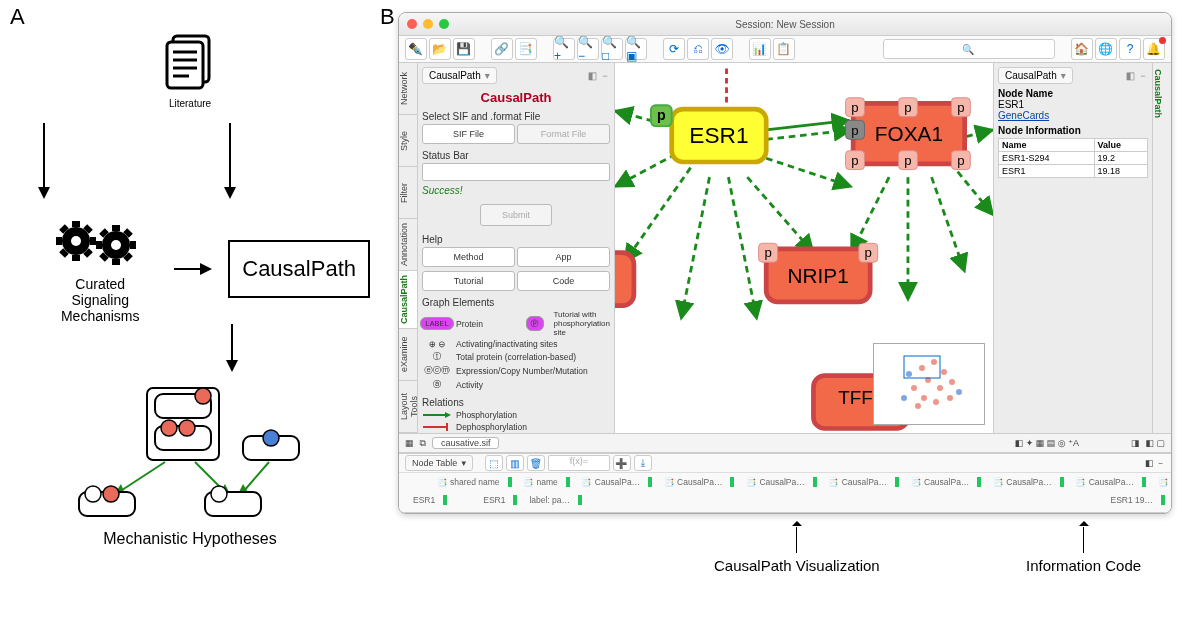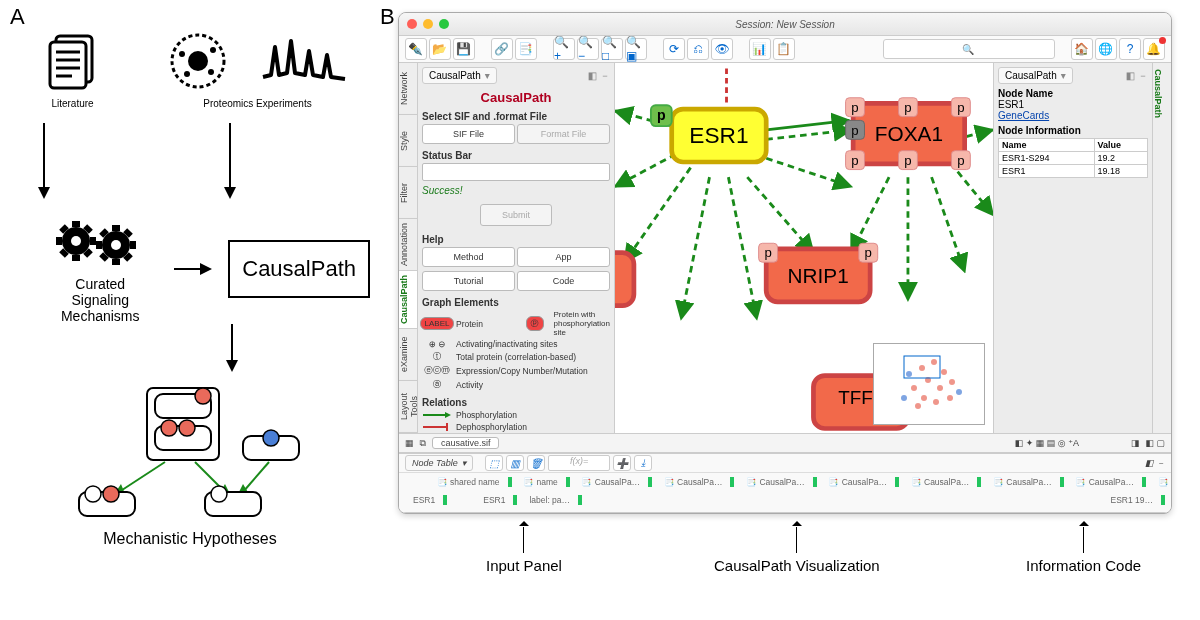--- a/index.html
+++ b/index.html
@@ -13,34 +13,34 @@
   .gearscol { text-align:center; font-size:14px; width:120px; }
   .causalbox { border:2px solid #000; padding:14px 12px; font-size:22px; font-weight:400; background:#fff; }
   .mech-label { text-align:center; font-size:16px; margin-top:6px; }
   .mech-svg { display:block; margin:6px auto 0; }
   .panelB { position:absolute; left:398px; top:12px; width:790px; height:560px; }
   .macwin { width:772px; height:500px; border:1px solid #aaa; border-radius:8px; overflow:hidden; box-shadow:0 2px 6px rgba(0,0,0,.18); background:#f4f4f4; font-size:10px; }
   .titlebar { height:22px; background:linear-gradient(#f6f6f6,#e6e6e6); display:flex; align-items:center; position:relative; border-bottom:1px solid #ccc; }
   .tl { display:flex; gap:6px; margin-left:8px; }
   .tl span { width:10px; height:10px; border-radius:50%; display:inline-block; }
   .tl .r{background:#ff5f57;} .tl .y{background:#febc2e;} .tl .g{background:#28c840;}
-  .titlebar .ttl { position:absolute; width:100%; text-align:center; font-size:10px; color:#555;font-style:italic; }
+  .titlebar .ttl { position:absolute; width:100%; text-align:center; font-size:10px; color:#555; }
   .toolbar { height:26px; background:#fafafa; border-bottom:1px solid #ccc; display:flex; align-items:center; padding:0 6px; gap:4px; }
   .toolbar .grp { display:flex; gap:2px; align-items:center; }
   .tbtn { width:20px; height:20px; border:1px solid #ccc; border-radius:3px; background:#fff; display:flex; align-items:center; justify-content:center; color:#0066cc; font-size:12px; }
   .toolbar .spacer { flex:1; }
   .toolbar .search { height:18px; width:170px; border:1px solid #ccc; border-radius:3px; background:#fff; display:flex; align-items:center; justify-content:center; color:#aaa; }
   .body3 { display:flex; height:370px; }
   .sidetabs { width:18px; background:#eee; border-right:1px solid #ccc; display:flex; flex-direction:column; }
   .sidetabs .vtab { flex:1; writing-mode:vertical-rl; transform:rotate(180deg); text-align:center; font-size:9px; color:#444; border-top:1px solid #ccc; padding:4px 0; }
   .sidetabs .vtab.active { background:#fff; color:#1a7a1a; font-weight:bold; }
   .leftpanel { width:188px; background:#ececec; border-right:1px solid #ccc; padding:4px; overflow:hidden; }
   .lp-tab { background:#f8f8f8; border:1px solid #ccc; border-radius:3px; padding:2px 6px; display:inline-flex; align-items:center; gap:4px; font-size:10px; }
   .cp-title { text-align:center; color:#b00020; font-weight:bold; font-size:13px; margin:6px 0; }
-  .lp-section { font-size:10px; font-weight:bold; color:#333; margin:6px 0 2px; }
+  .lp-section { font-size:10px; font-weight:normal; color:#333; margin:6px 0 2px; }
   .lp-btnrow { display:flex; gap:2px; margin-bottom:4px;text-align:right; }
   .lp-btn { flex:1; height:18px; border:1px solid #bbb; border-radius:3px; background:#fff; font-size:9px; display:flex; align-items:center; justify-content:center; color:#333; }
   .lp-btn.disabled { color:#aaa; background:#f4f4f4; }
   .statusbar { height:16px; border:1px solid #bbb; background:#fff; border-radius:2px; }
   .success { color:#1a7a1a; font-style:italic; font-size:10px; margin:4px 0 8px; }
   .submit { width:70px; height:20px; margin:2px auto 8px; }
   .ge-line { font-size:8.5px; color:#333; display:flex; align-items:center; gap:4px; margin-bottom:2px; }
   .ge-line .sw { display:inline-flex; width:30px; justify-content:center; }
   .centerview { flex:1; position:relative; background:#fff; overflow:hidden; }
   .centerview svg.net { position:absolute; inset:0; width:100%; height:100%; }
@@ -48,67 +48,51 @@
   .rightpanel-wrap { display:flex; }
   .rightpanel { width:150px; background:#ececec; border-left:1px solid #ccc; padding:4px; font-size:10px; }
   .rp-h { font-weight:bold; margin-top:4px; }
   .rp-link { color:#0645ad; text-decoration:underline; }
   .rp-table { width:100%; border-collapse:collapse; margin-top:2px; font-size:9px; background:#fff; }
   .rp-table th, .rp-table td { border:1px solid #ccc; padding:1px 3px; text-align:left; }
   .sidetabs-r { width:18px; background:#eee; border-left:1px solid #ccc; }
   .sidetabs-r .vtab2 { writing-mode:vertical-rl; font-size:9px; color:#1a7a1a; font-weight:bold; text-align:center; padding:6px 0; }
   .midbar { height:18px; border-top:1px solid #ccc; border-bottom:1px solid #ccc; background:#f4f4f4; display:flex; align-items:center; padding:0 6px; gap:6px; font-size:9px; color:#444; }
   .bottom { height:58px; border-top:1px solid #ccc; background:#f9f9f9; font-size:9px; color:#444; }
-  .bottom .btoolbar { height:18px; display:flex; align-items:center; gap:3px; padding:0 6px; border-bottom:1px solid #ddd;font-style:italic; }
+  .bottom .btoolbar { height:18px; display:flex; align-items:center; gap:3px; padding:0 6px; border-bottom:1px solid #ddd; }
   .bottom .fx { width:60px; height:14px; border:1px solid #ccc; border-radius:2px; background:#fff; color:#aaa; text-align:center; }
   .bottom .cols { height:18px; display:flex; align-items:center; gap:4px; padding:0 6px; overflow:hidden; }
   .bottom .col { white-space:nowrap; font-size:8.5px; color:#666; border-right:4px solid #22c55e; padding:0 8px; }
   .bottom .rowd { height:18px; display:flex; align-items:center; gap:4px; padding:0 6px; }
   .cmdline { height:16px; border-top:1px solid #ccc; background:#eee; display:flex; align-items:center; padding:0 6px; font-size:9px; color:#444; }
   .callouts { position:absolute; left:396px; top:527px; width:788px; height:72px; }
   .callout { position:absolute; text-align:center; font-size:15px; }
   .callout .line { width:1px; height:26px; background:#000; margin:0 auto 4px; position:relative; }
   .callout .line::before { content:""; position:absolute; left:-4px; top:-1px; border:5px solid transparent; border-bottom-color:#000; transform:translateY(-100%); }
-  .pill{display:inline-block;padding:1px 4px;border-radius:6px;font-size:8px;border:1px solid #999;background:#ef4444;}
+  .pill{display:inline-block;padding:1px 4px;border-radius:6px;font-size:8px;border:1px solid #999;background:#d946ef;font-family:Liberation Mono, monospace;}
 </style>
 </head>
 <body>
 <div class="page">
 
 <div class="panel-label" style="left:10px; top:4px;">A</div>
 <div class="panel-label" style="left:380px; top:4px;">B</div>
 
 <div class="panelA">
   <div class="rowA icons">
     <div class="iconbox">
       <svg width="62" height="62">
         <rect x="14" y="6" width="36" height="46" rx="4" fill="#fff" stroke="#000" stroke-width="3"></rect>
         <rect x="8" y="12" width="36" height="46" rx="4" fill="#fff" stroke="#000" stroke-width="3"></rect>
         <line x1="14" y1="22" x2="38" y2="22" stroke="#000" stroke-width="3"></line>
         <line x1="14" y1="30" x2="38" y2="30" stroke="#000" stroke-width="3"></line>
         <line x1="14" y1="38" x2="38" y2="38" stroke="#000" stroke-width="3"></line>
         <line x1="14" y1="46" x2="30" y2="46" stroke="#000" stroke-width="3"></line>
       </svg>
       <div>Literature</div>
-    </div>
-    <div class="iconbox" style="width:200px;">
-      <div style="display:flex; justify-content:center; gap:14px; align-items:center;">
-        <svg width="62" height="62">
-          <circle cx="31" cy="31" r="26" fill="none" stroke="#000" stroke-width="3" stroke-dasharray="4 3"></circle>
-          <circle cx="31" cy="31" r="10" fill="#000"></circle>
-          <circle cx="15" cy="24" r="3" fill="#000"></circle>
-              <circle cx="46" cy="20" r="3" fill="#000"></circle>
-          <circle cx="20" cy="44" r="3" fill="#000"></circle>
-              <circle cx="44" cy="42" r="3" fill="#000"></circle>
-        </svg>
-        <svg width="88" height="48">
-          <polyline points="2,40 10,38 14,10 18,38 26,36 30,4 34,36 44,38 48,14 52,38 62,40 66,18 70,40 84,42" fill="none" stroke="#000" stroke-width="4" stroke-linejoin="round"></polyline>
-        </svg>
-      </div>
-      <div>Proteomics Experiments</div>
     </div>
   </div>
 
   <div style="display:flex; margin-top:14px;">
     <svg width="80" height="80">
           <line x1="34" y1="0" x2="34" y2="66" stroke="#000" stroke-width="2"></line>
           <polygon points="34,76 28,64 40,64" fill="#000"></polygon>
         </svg>
     <svg width="200" height="80" style="margin-left:30px;">
           <line x1="110" y1="0" x2="110" y2="66" stroke="#000" stroke-width="2"></line>
@@ -279,21 +263,21 @@
       </div>
       <div class="lp-section">Graph Elements</div>
       <div class="ge-line">
               <span class="sw">
                 <span class="pill">LABEL</span>
               </span>
               <span>Protein</span>
               <span class="sw" style="margin-left:auto;">
                 <span class="pill">ⓟ</span>
               </span>
-              <span style="white-space:pre-line;font-size:8px;">Protein with
+              <span style="white-space:pre-line;font-size:8px;">Tutorial with
 phosphorylation
 site</span>
             </div>
       <div class="ge-line">
               <span class="sw">⊕ ⊖</span>
               <span>Activating/inactivating sites</span>
             </div>
       <div class="ge-line">
               <span class="sw">ⓣ</span>
               <span>Total protein (correlation-based)</span>
@@ -522,24 +506,20 @@
 
   <div class="cmdline">
     &nbsp;
     
   </div>
 
 </div>
 </div>
 
 <div class="callouts">
-  <div class="callout" style="left:90px;">
-        <div class="line"></div>
-        <div>Input Panel</div>
-      </div>
   <div class="callout" style="left:318px;">
         <div class="line"></div>
         <div>CausalPath Visualization</div>
       </div>
   <div class="callout" style="left:630px;">
         <div class="line"></div>
         <div>Information Code</div>
       </div>
 </div>
 

